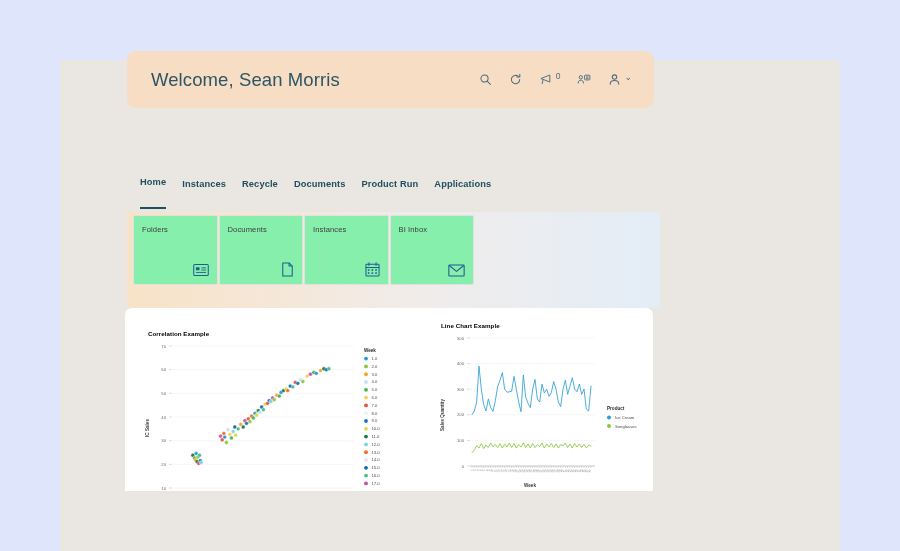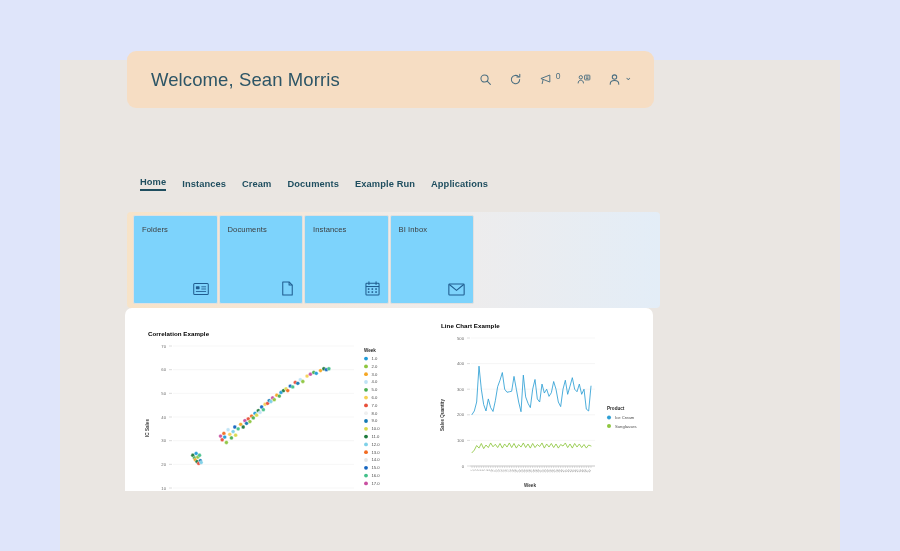--- a/index.html
+++ b/index.html
@@ -66,21 +66,21 @@
     position: absolute;
     left: 140px; top: 177px;
     display: flex;
     gap: 16px;
     align-items: flex-end;
   }
   .nav-tab {
     font-size: 9.3px;
     font-weight: bold;
     color: #1f4e5f;
-    padding-bottom: 2px;
+    padding-bottom: 20px;
     cursor: pointer;
     white-space: nowrap;
     letter-spacing: .1px;
   }
   .nav-tab.active { border-bottom: 2px solid #1f4e5f; }
 
   
   #tiles-glow {
     position: absolute;
     left: 127px; top: 212px;
@@ -88,22 +88,22 @@
     background: linear-gradient(90deg,#f7e3c8 0%, #f6e6d4 22%, #f0ecea 55%, #e3edf7 100%);
     border-radius: 4px;
   }
   #tiles-row {
     position: absolute;
     left: 133px; top: 215px;
     display: flex;
     gap: 1px;
   }
   .tile {
-    width: 84.5px; height: 89px;
-    background: #7dd3fc;
+    width: 84.5px; height: 70px;
+    background: #86efac;
     border: 1px solid #e0e0e0;
     border-radius: 2px;
     position: relative;
     cursor: pointer;
   }
   .tile-label {
     position: absolute;
     left: 8px; top: 9px;
     font-size: 7.6px;
     color: #3d3d3d;
@@ -223,23 +223,23 @@
         <path d="M3.4 17.2c0-3.6 2.9-5.6 6.6-5.6s6.6 2 6.6 5.6" stroke-linecap="round"></path>
       </svg>
       <span class="chev">⌄</span>
     </div>
   </div>
 </div>
 
 <div id="main-nav">
   <div class="nav-tab active">Home</div>
   <div class="nav-tab">Instances</div>
-  <div class="nav-tab">Cream</div>
+  <div class="nav-tab">Recycle</div>
   <div class="nav-tab">Documents</div>
-  <div class="nav-tab">Example Run</div>
+  <div class="nav-tab">Product Run</div>
   <div class="nav-tab">Applications</div>
 </div>
 
 <div id="tiles-glow"></div>
 <div id="tiles-row">
 
   <div class="tile">
     <div class="tile-label">Folders</div>
     <div class="tile-icon">
       <svg width="16" height="14" viewBox="0 0 22 18" fill="none" stroke="#1f5c8f" stroke-width="1.4">

